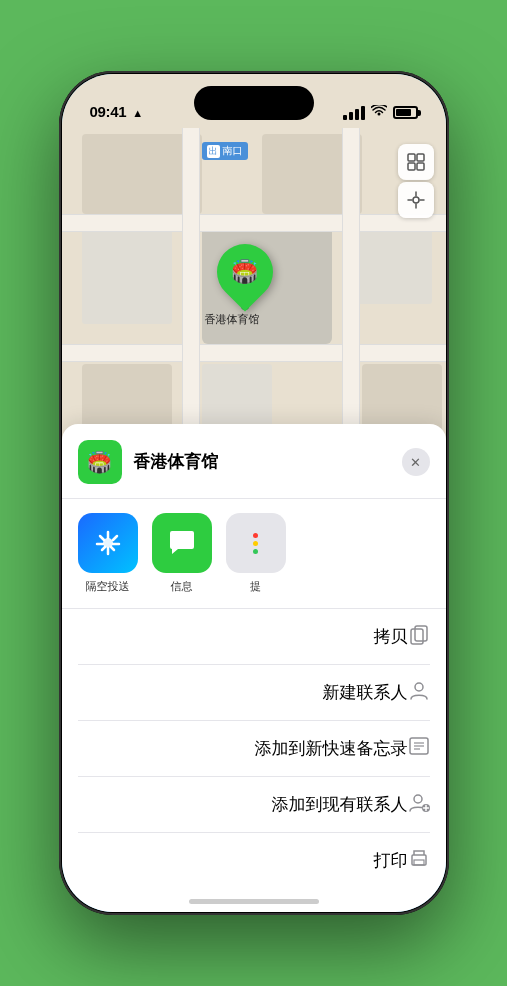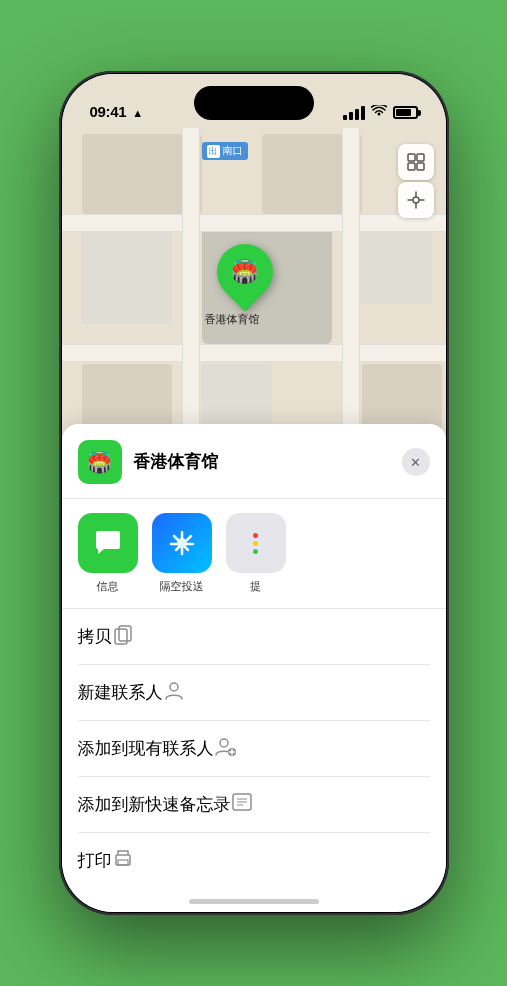--- a/index.html
+++ b/index.html
@@ -345,21 +345,21 @@
       text-align: center;
     }
 
     
     .action-list {
       padding: 0 16px;
     }
     .action-item {
       display: flex;
       align-items: center;
-      justify-content: flex-start;
+      justify-content: flex-end;
       padding: 14px 0;
       border-bottom: 1px solid #e5e5ea;
     }
     .action-item:last-child {
       border-bottom: none;
     }
     .action-label {
       font-size: 17px;
       color: #000;
     }
@@ -502,47 +502,47 @@
         <div class="location-icon">
           <span>🏟️</span>
         </div>
         <div class="location-info">
           <div class="location-name">香港体育馆</div>
         </div>
         <div class="close-btn">✕</div>
       </div>
 
       <div class="share-row">
-
-        <div class="share-item">
-          <div class="share-icon message">
-            <svg width="32" height="32" viewBox="0 0 32 32">
-              <path d="M4 6 Q4 4 6 4 L26 4 Q28 4 28 6 L28 20 Q28 22 26 22 L12 22 L6 27 L6 22 L6 22 Q4 22 4 20 Z" fill="white"></path>
-            </svg>
-          </div>
-          <span class="share-label">信息</span>
-        </div>
 
         <div class="share-item">
           <div class="share-icon airdrop">
             <svg width="32" height="32" viewBox="0 0 32 32">
               <circle cx="16" cy="16" r="5" fill="rgba(255,255,255,0.9)"></circle>
               <path d="M16 5 L16 11" stroke="white" stroke-width="2.5" stroke-linecap="round"></path>
               <path d="M8 9 L12 13" stroke="white" stroke-width="2.5" stroke-linecap="round"></path>
               <path d="M5 17 L11 17" stroke="white" stroke-width="2.5" stroke-linecap="round"></path>
               <path d="M21 13 L25 9" stroke="white" stroke-width="2.5" stroke-linecap="round"></path>
               <path d="M21 17 L27 17" stroke="white" stroke-width="2.5" stroke-linecap="round"></path>
               <path d="M10 23 L13 20" stroke="white" stroke-width="2.5" stroke-linecap="round"></path>
               <path d="M22 23 L19 20" stroke="white" stroke-width="2.5" stroke-linecap="round"></path>
               <path d="M16 21 L16 27" stroke="white" stroke-width="2.5" stroke-linecap="round"></path>
             </svg>
           </div>
           <span class="share-label">隔空投送</span>
         </div>
 
+        <div class="share-item">
+          <div class="share-icon message">
+            <svg width="32" height="32" viewBox="0 0 32 32">
+              <path d="M4 6 Q4 4 6 4 L26 4 Q28 4 28 6 L28 20 Q28 22 26 22 L12 22 L6 27 L6 22 L6 22 Q4 22 4 20 Z" fill="white"></path>
+            </svg>
+          </div>
+          <span class="share-label">信息</span>
+        </div>
+
 
 
         <div class="share-item">
           <div class="share-icon more" style="display:flex;align-items:center;justify-content:center;">
             <div class="more-dots">
               <div class="more-dot"></div>
               <div class="more-dot"></div>
               <div class="more-dot"></div>
             </div>
           </div>
@@ -562,49 +562,49 @@
             </svg>
           </span>
         </div>
 
         <div class="action-item">
           <span class="action-label">新建联系人</span>
           <span class="action-icon-right">
             <svg width="22" height="22" viewBox="0 0 22 22">
               <circle cx="11" cy="8" r="4" fill="none" stroke="#8e8e93" stroke-width="1.5"></circle>
               <path d="M3 20 C3 15 19 15 19 20" fill="none" stroke="#8e8e93" stroke-width="1.5" stroke-linecap="round"></path>
+            </svg>
+          </span>
+        </div>
+
+        <div class="action-item">
+          <span class="action-label">添加到新快速备忘录</span>
+          <span class="action-icon-right">
+            <svg width="22" height="22" viewBox="0 0 22 22">
+              <rect x="2" y="3" width="18" height="16" rx="2" ry="2" fill="none" stroke="#8e8e93" stroke-width="1.5"></rect>
+              <line x1="6" y1="8" x2="16" y2="8" stroke="#8e8e93" stroke-width="1.2"></line>
+              <line x1="6" y1="11" x2="16" y2="11" stroke="#8e8e93" stroke-width="1.2"></line>
+              <line x1="6" y1="14" x2="12" y2="14" stroke="#8e8e93" stroke-width="1.2"></line>
             </svg>
           </span>
         </div>
 
         <div class="action-item">
           <span class="action-label">添加到现有联系人</span>
           <span class="action-icon-right">
             <svg width="22" height="22" viewBox="0 0 22 22">
               <circle cx="10" cy="8" r="4" fill="none" stroke="#8e8e93" stroke-width="1.5"></circle>
               <path d="M2 20 C2 15 18 15 18 20" fill="none" stroke="#8e8e93" stroke-width="1.5" stroke-linecap="round"></path>
               <circle cx="18" cy="17" r="4" fill="#8e8e93"></circle>
               <line x1="18" y1="14.5" x2="18" y2="19.5" stroke="white" stroke-width="1.5" stroke-linecap="round"></line>
               <line x1="15.5" y1="17" x2="20.5" y2="17" stroke="white" stroke-width="1.5" stroke-linecap="round"></line>
             </svg>
           </span>
         </div>
 
-        <div class="action-item">
-          <span class="action-label">添加到新快速备忘录</span>
-          <span class="action-icon-right">
-            <svg width="22" height="22" viewBox="0 0 22 22">
-              <rect x="2" y="3" width="18" height="16" rx="2" ry="2" fill="none" stroke="#8e8e93" stroke-width="1.5"></rect>
-              <line x1="6" y1="8" x2="16" y2="8" stroke="#8e8e93" stroke-width="1.2"></line>
-              <line x1="6" y1="11" x2="16" y2="11" stroke="#8e8e93" stroke-width="1.2"></line>
-              <line x1="6" y1="14" x2="12" y2="14" stroke="#8e8e93" stroke-width="1.2"></line>
-            </svg>
-          </span>
-        </div>
-
         <div class="action-item" style="border-bottom:none;">
           <span class="action-label">打印</span>
           <span class="action-icon-right">
             <svg width="22" height="22" viewBox="0 0 22 22">
               <rect x="4" y="8" width="14" height="10" rx="1" fill="none" stroke="#8e8e93" stroke-width="1.5"></rect>
               <path d="M6 8 L6 4 L16 4 L16 8" fill="none" stroke="#8e8e93" stroke-width="1.5"></path>
               <rect x="6" y="13" width="10" height="5" fill="none" stroke="#8e8e93" stroke-width="1.2"></rect>
             </svg>
           </span>
         </div>

